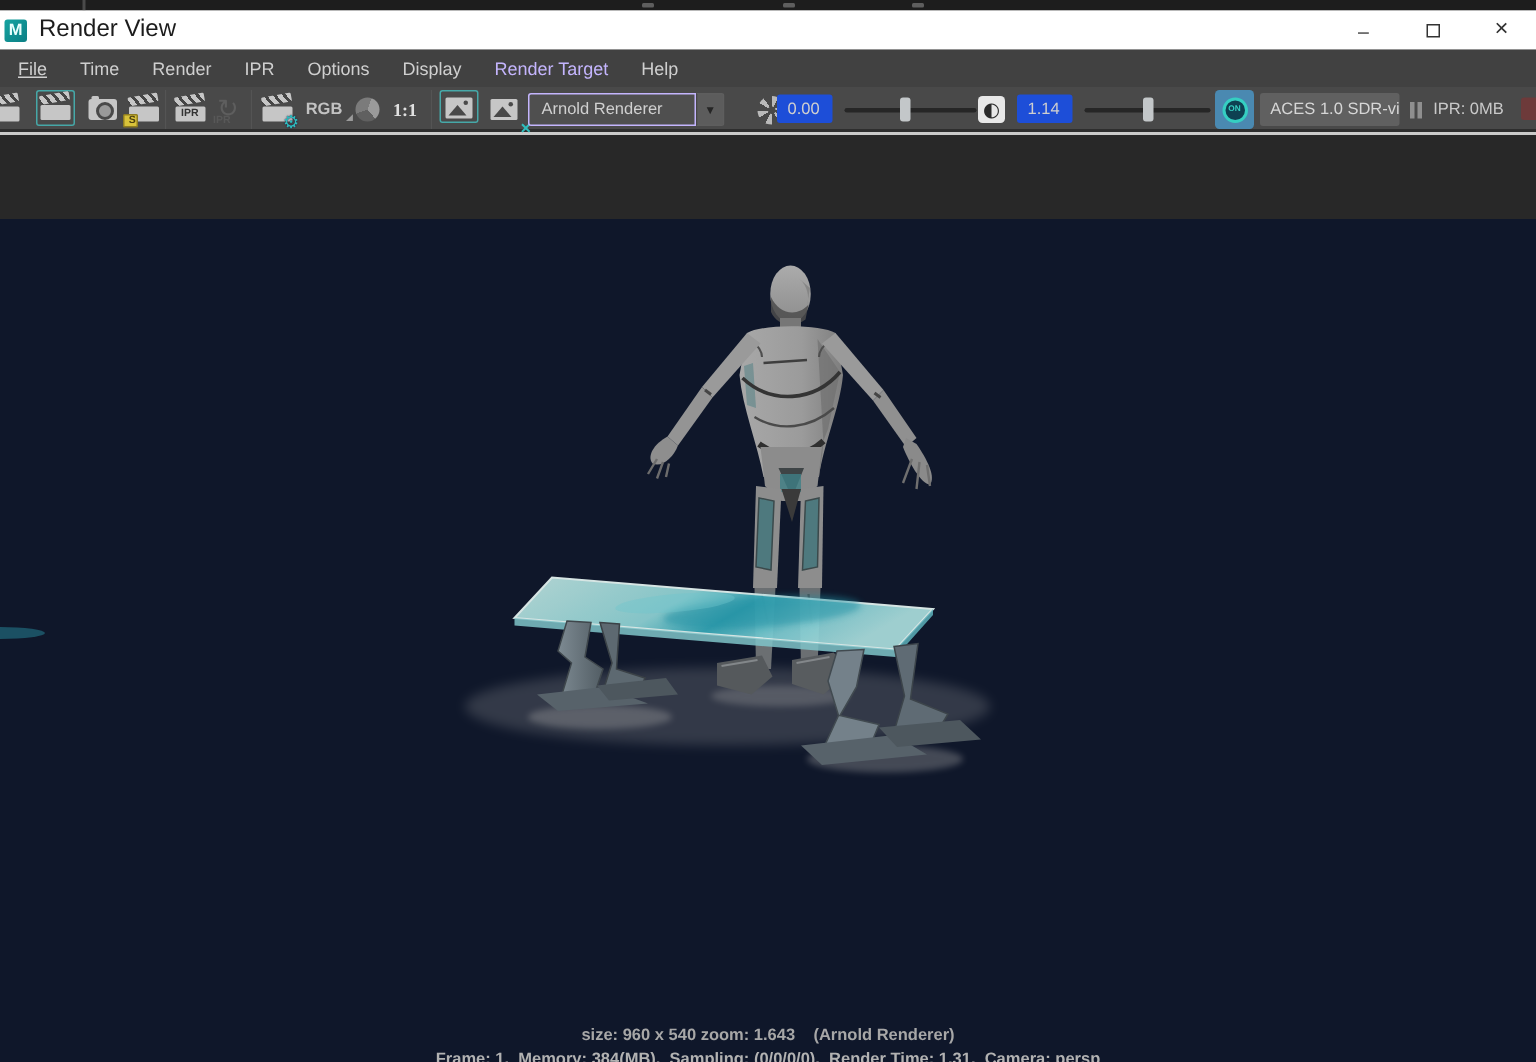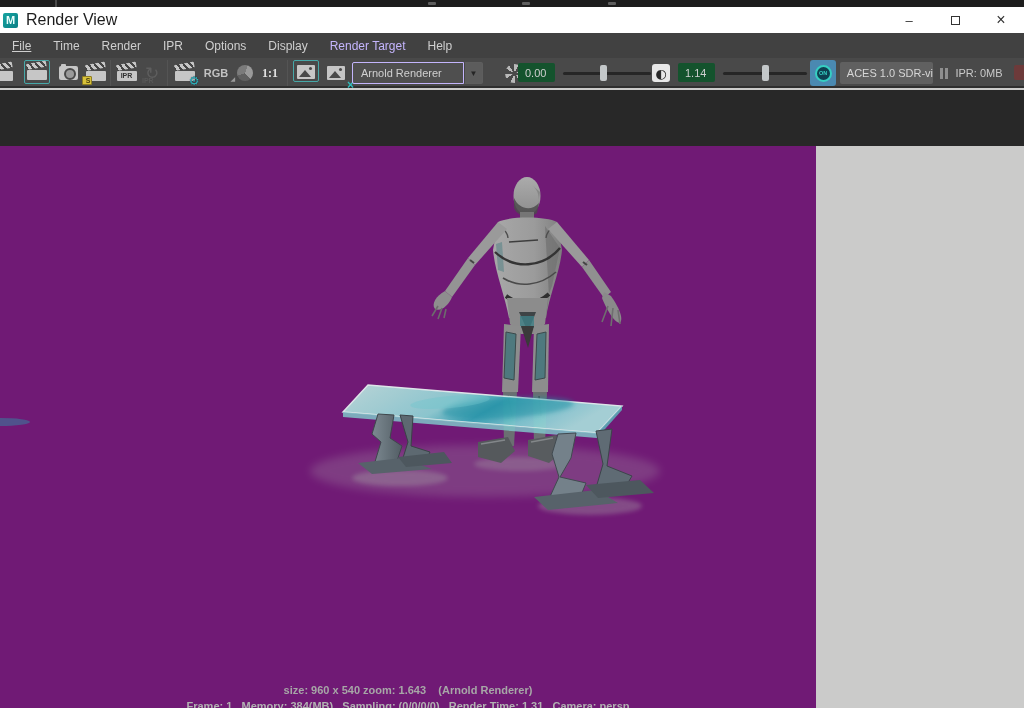--- a/index.html
+++ b/index.html
@@ -79,46 +79,46 @@
     font-size:11px; color:#d0d0d0; }
   .renderer-arrow { left:464px; width:19px; height:22px; top:4px; background:#5c5c5c;
     border:1px solid #5e5e5e; border-left:1px solid #454545; border-radius:0 2px 2px 0;
     font-size:8px; color:#252525; }
 
   
   .aperture { width:19px; height:19px; border-radius:50%;
     background:repeating-conic-gradient(#b9b9b9 0 26deg,#494949 26deg 60deg); position:relative; }
   .aperture::after { content:""; position:absolute; left:7px; top:7px; width:5px; height:5px; border-radius:50%; background:#494949; }
 
-  .field { background:#14532d; border-radius:2px; color:#cfcfcf; font-size:11px;
+  .field { background:#1d4ed8; border-radius:2px; color:#cfcfcf; font-size:11px;
     justify-content:flex-start; padding-left:7px; height:19px; top:5px; }
 
   .slider-track { height:3px; background:#262626; border-radius:2px; top:14px; position:absolute; }
   .slider-thumb { position:absolute; top:-7px; width:7px; height:16px; background:#c3c7c9; border-radius:2px; }
 
   .gamma-box { width:18px; height:18px; background:#e8e8e8; border-radius:3px; color:#2a2a2a;
     font-size:13px; line-height:1; font-family:"DejaVu Sans",sans-serif; }
 
   .on-btn { left:810px; top:2px; width:26px; height:26px; background:#4a89b1; border-radius:3px; }
   .on-circle { width:17px; height:17px; border-radius:50%; border:2px solid #35cfc2; background:#0e4152;
     display:flex; align-items:center; justify-content:center; font-size:5.5px; font-weight:bold; color:#35cfc2; }
 
   .aces-select { left:840px; top:4px; width:93px; height:22px; background:#606060; border-radius:2px;
-    font-size:11px; color:#d6d6d6; justify-content:flex-end; padding-left:7px; white-space:nowrap; overflow:hidden; }
+    font-size:11px; color:#d6d6d6; justify-content:center; padding-left:7px; white-space:nowrap; overflow:hidden; }
 
   .pause { left:938px; width:12px; }
   .pause i { display:block; width:3px; height:11px; background:#8f8f8f; margin:0 1px; }
 
   .ipr-mem { left:952px; width:54px; font-size:11px; color:#c9c9c9; white-space:nowrap; }
 
   .red-ind { left:1014px; top:7px; width:12px; height:15px; background:#6d3a3a; border-radius:2px; }
 
   
   .render-dark { position:absolute; top:90px; left:0; width:1024px; height:56px; background:#282828; }
-  .canvas { position:absolute; top:146px; left:0; width:816px; height:562px; background:#701a75; overflow:hidden; }
+  .canvas { position:absolute; top:146px; left:0; width:1024px; height:562px; background:#0f172a; overflow:hidden; }
   .canvas svg { position:absolute; top:0; left:0; }
 
   .status1 { position:absolute; left:0; right:0; top:538px; text-align:center; font-size:11px; font-weight:bold;
     color:#a7a7a7; white-space:pre; }
   .status2 { position:absolute; left:0; right:0; top:554px; text-align:center; font-size:11px; font-weight:bold;
     color:#b2b2b2; white-space:pre; }
 </style>
 </head>
 <body>
 

